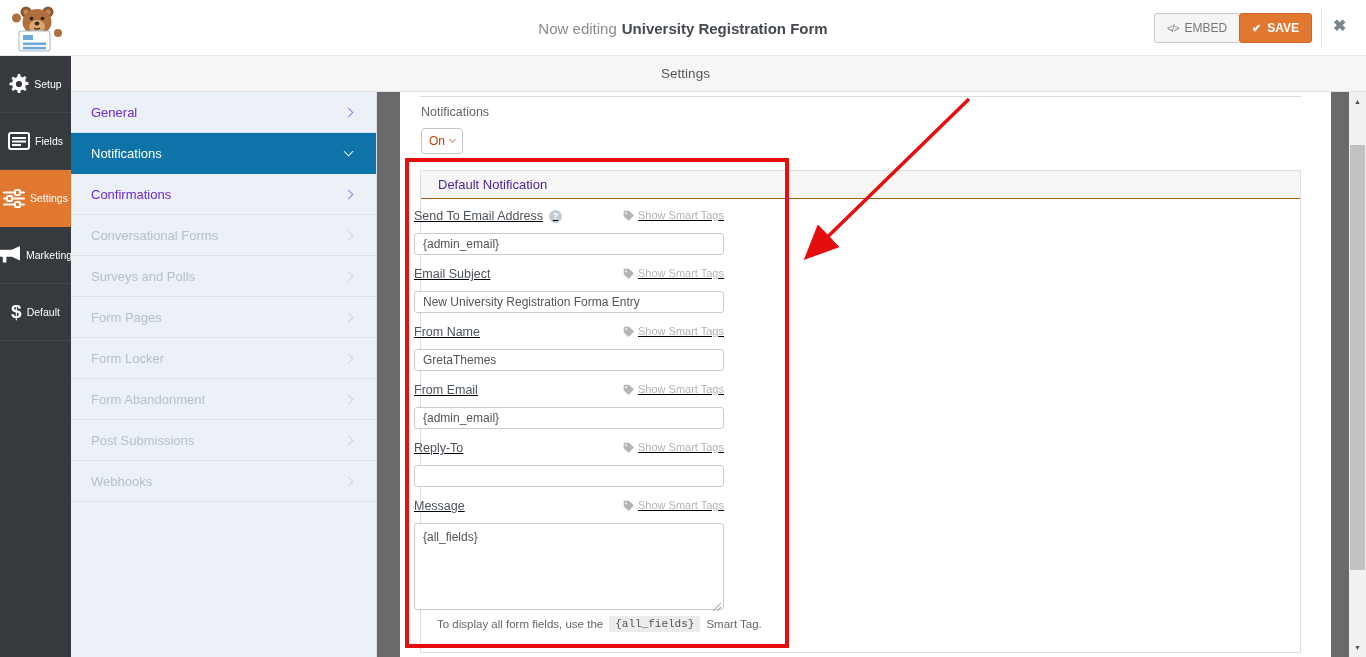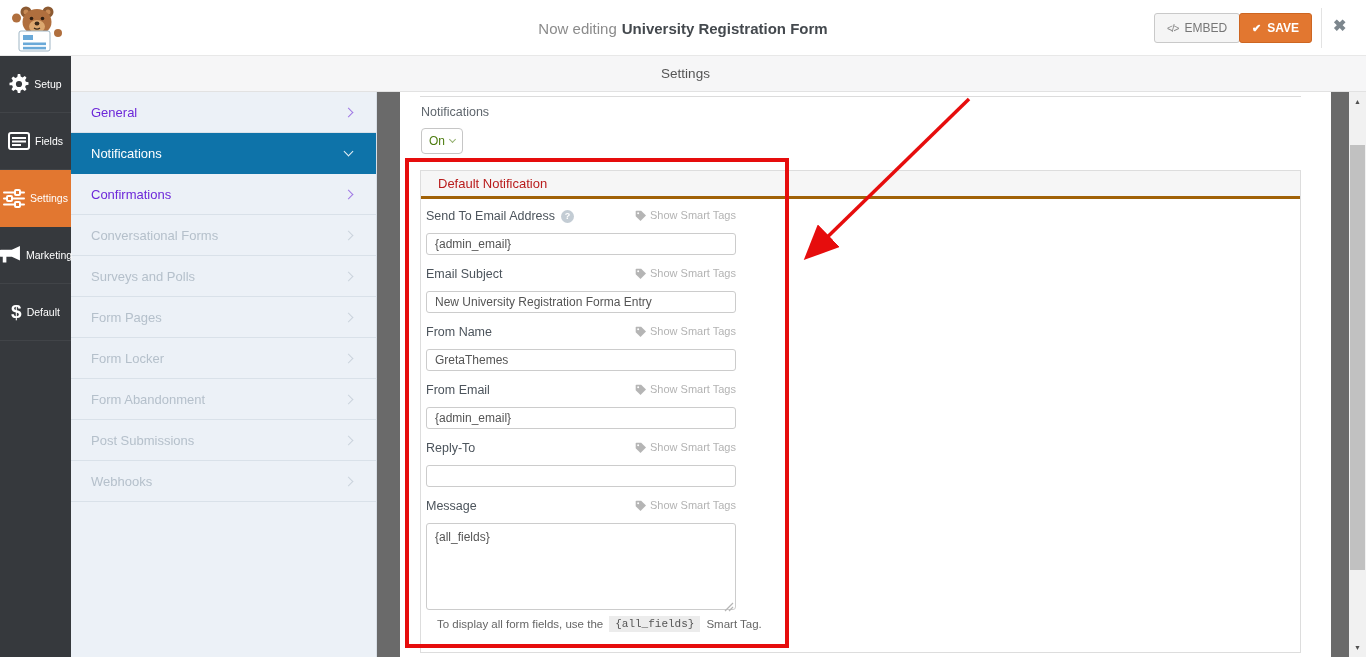--- a/index.html
+++ b/index.html
@@ -66,31 +66,31 @@
               background:#6a6a6a; z-index:1; }
   .panel { position:absolute; left:400px; top:92px; width:931px; height:565px;
            background:#fff; z-index:2; }
   .divider-top { position:absolute; left:420px; top:96px; width:881px; height:1px;
                  background:#dcdcdc; z-index:3; }
   .notif-label { position:absolute; left:421px; top:105px; font-size:12.5px;
                  color:#5f666d; z-index:3; }
   .on-select { position:absolute; left:421px; top:128px; width:42px; height:26px;
                border:1px solid #c6c6c6; border-radius:4px; background:#fff;
                display:flex; align-items:center; justify-content:center; gap:5px;
-               font-size:12px; color:#4d7c0f; cursor:pointer; z-index:3; }
+               font-size:12px; color:#c2410c; cursor:pointer; z-index:3; }
   .on-select .chev { width:5px; height:5px; border-width:1.5px; transform:rotate(45deg);
                      margin-top:-3px; }
 
   .dn-panel { position:absolute; left:420px; top:170px; width:881px; height:483px;
               border:1px solid #ddd; background:#fff; z-index:3; }
-  .dn-header { height:28px; background:#f6f6f6; border-bottom:3px solid #a16207;
+  .dn-header { height:28px; background:#f6f6f6; border-bottom:1px solid #a16207;
                display:flex; align-items:center; padding-left:17px;
-               font-size:13px; color:#b91c1c; }
-
-  .field { position:absolute; left:426px; width:310px; z-index:4; }
+               font-size:13px; color:#4c1d95; }
+
+  .field { position:absolute; left:414px; width:310px; z-index:4;text-decoration:underline; }
   .fhead { display:flex; align-items:flex-start; justify-content:space-between;
            height:16px; margin-bottom:8px; }
   .flabel { font-size:12.5px; color:#4c545c; display:flex; align-items:center; gap:6px; }
   .help { width:13px; height:13px; border-radius:50%; background:#c3ccd4; color:#fff;
           font-size:9px; font-weight:bold; display:inline-flex; align-items:center;
           justify-content:center; cursor:pointer; }
   .stags { display:flex; align-items:center; gap:4px; font-size:11px; color:#b3b3b3;
            cursor:pointer; }
   .finput { width:310px; height:22px; border:1px solid #ccc; border-radius:3px;
             font-size:12px; color:#555; padding:0 8px; font-family:inherit;

